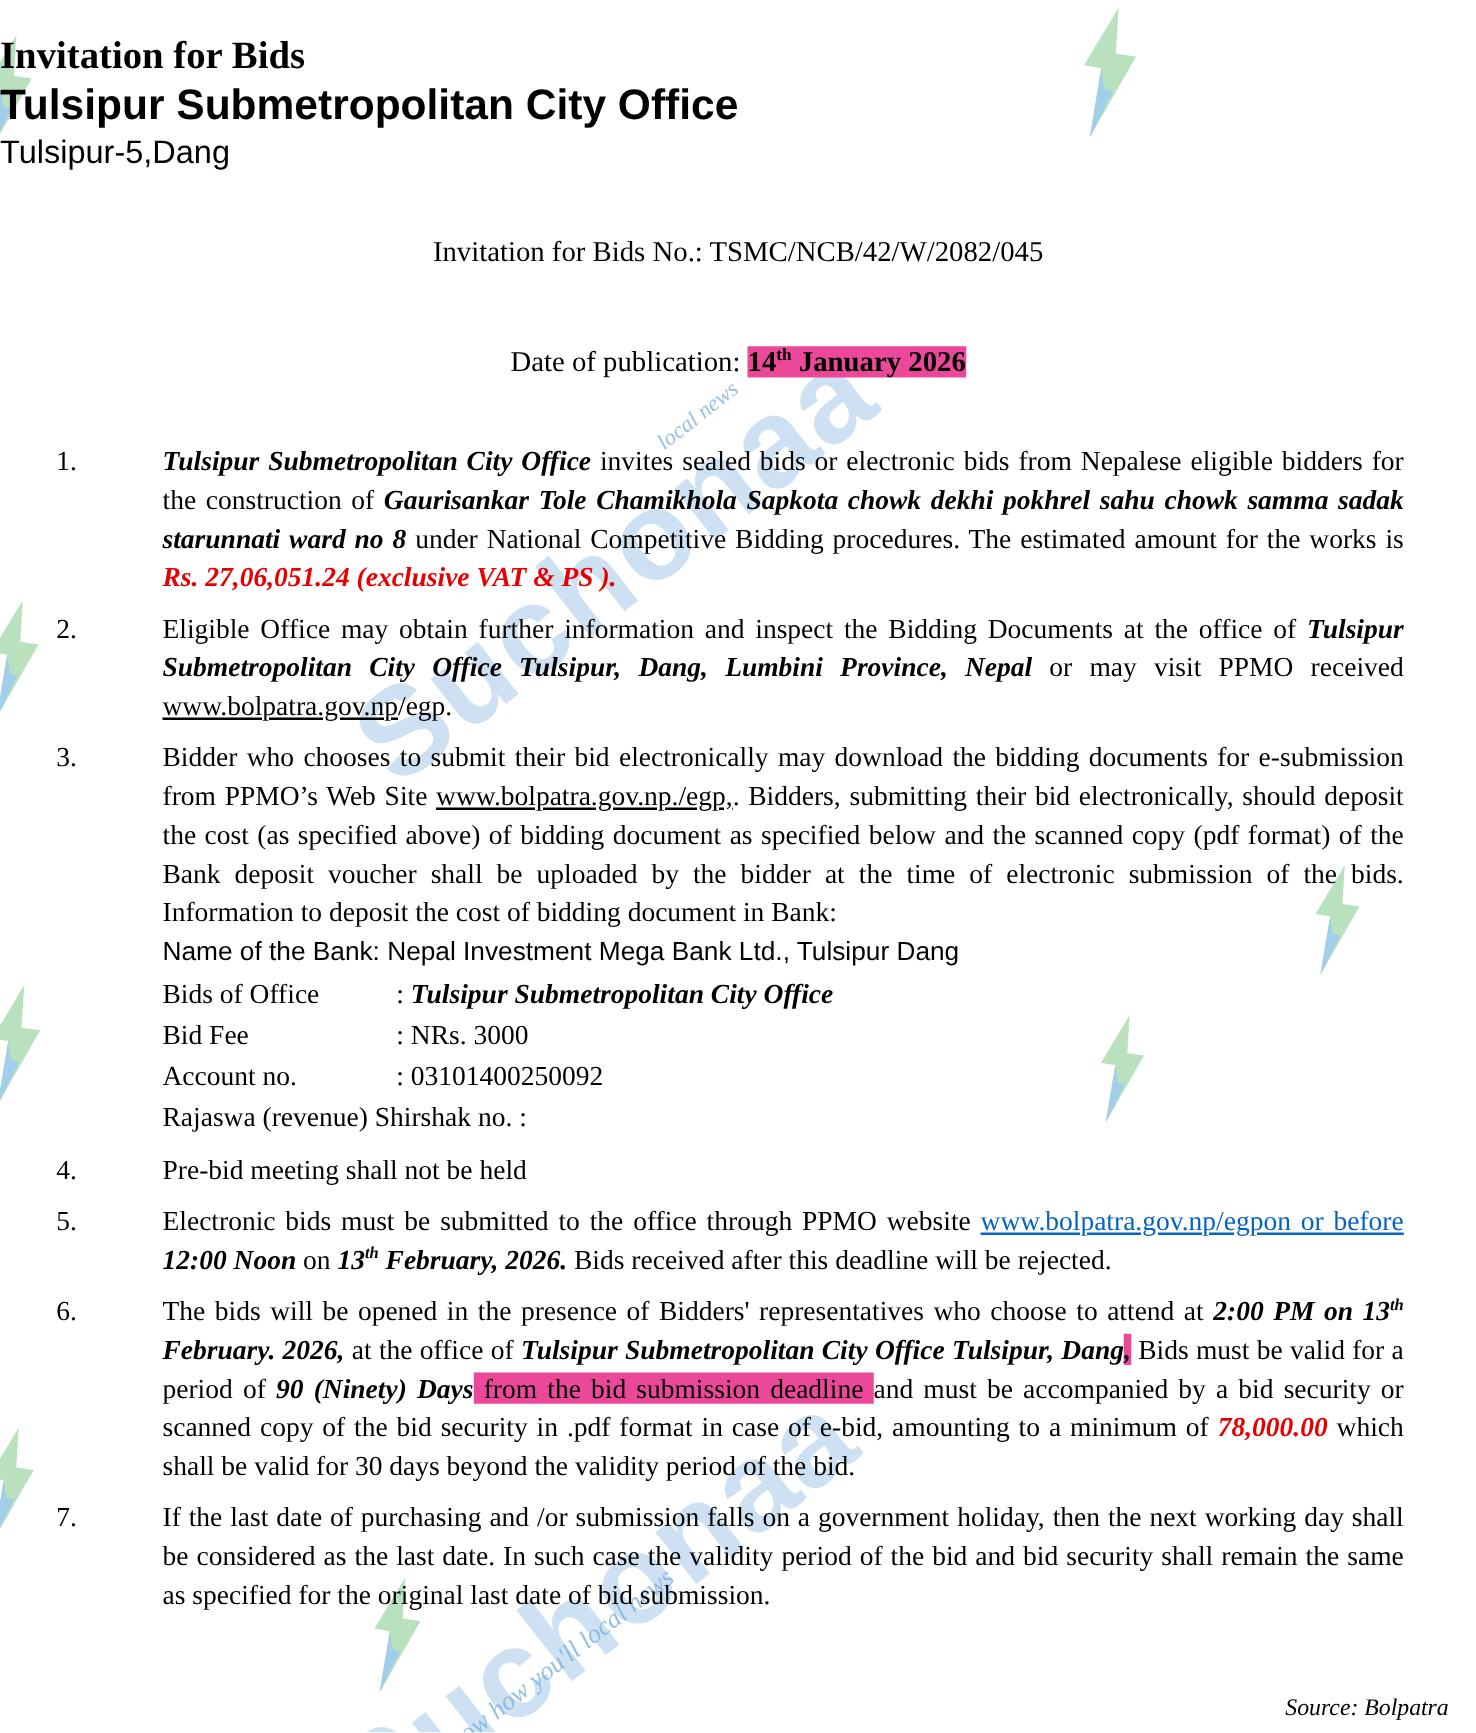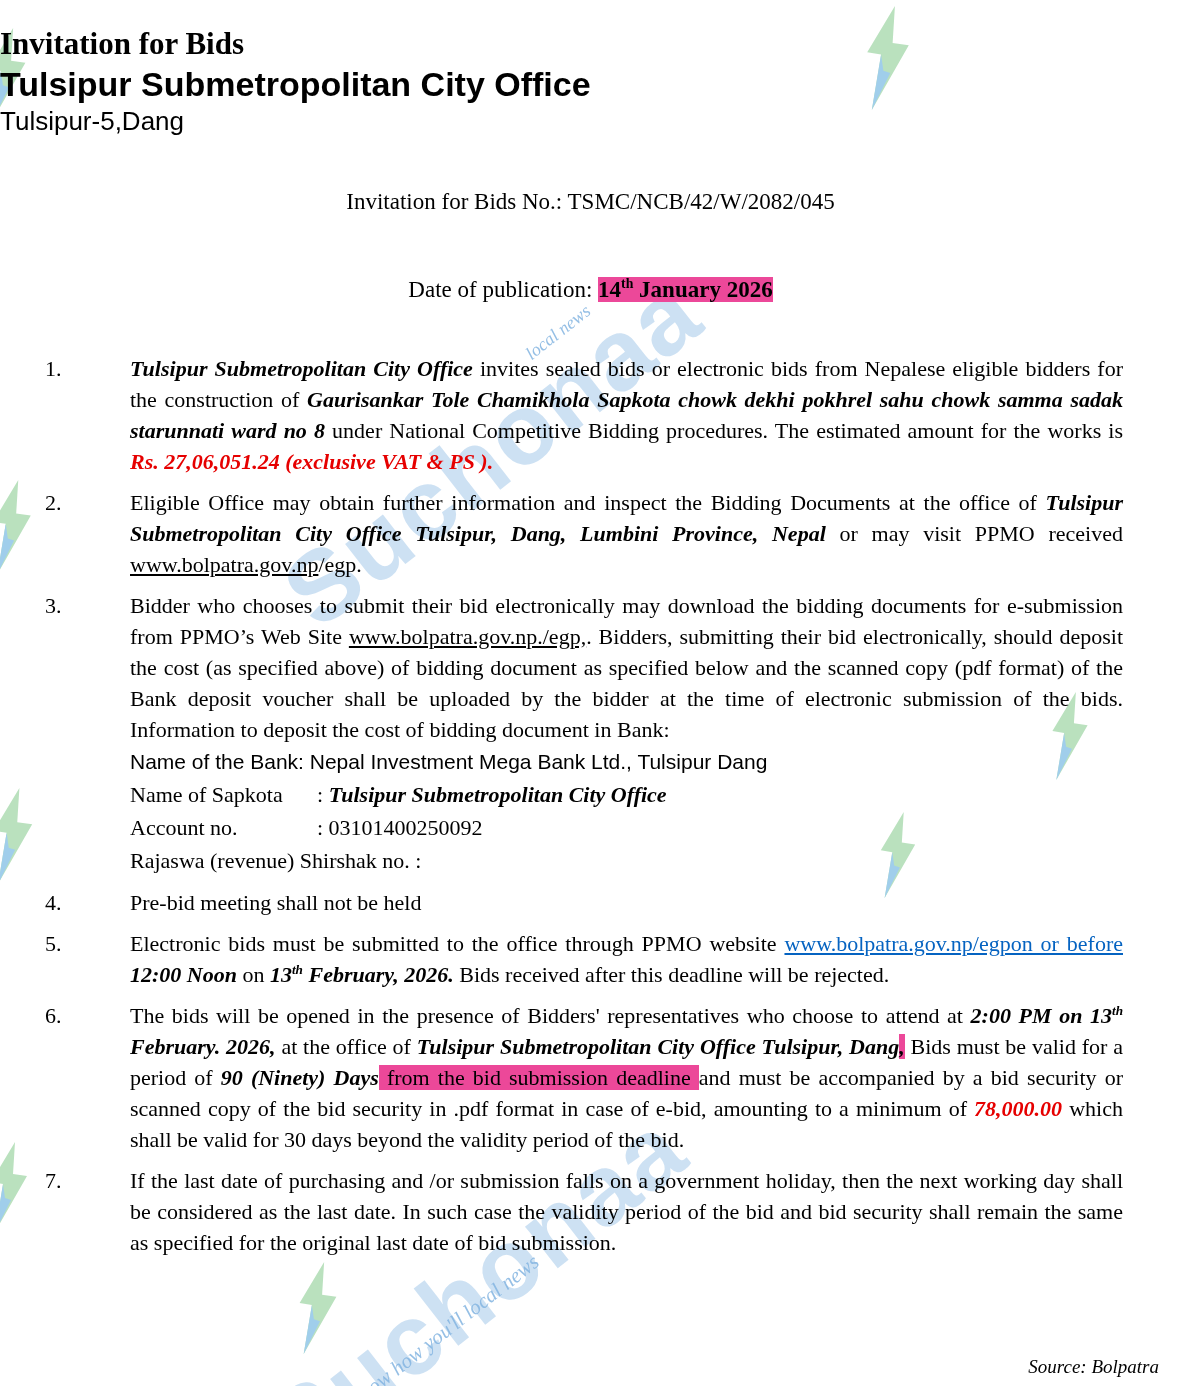--- a/index.html
+++ b/index.html
@@ -131,21 +131,22 @@
       <div class="item">
         <div class="item-no">2.</div>
         <div class="item-body ptext"><span>Eligible Office may obtain further information and inspect the Bidding Documents at the office of </span><span class="bi">Tulsipur Submetropolitan City Office Tulsipur, Dang, Lumbini Province, Nepal</span><span> or may visit PPMO received </span><span class="u">www.bolpatra.gov.np</span><span>/egp.</span></div>
       </div>
 
       <div class="item">
         <div class="item-no">3.</div>
         <div class="item-body">
           <div class="ptext"><span>Bidder who chooses to submit their bid electronically may download the bidding documents for e-submission from PPMO’s Web Site </span><span class="u">www.bolpatra.gov.np./egp,</span><span>. Bidders, submitting their bid electronically, should deposit the cost (as specified above) of bidding document as specified below and the scanned copy (pdf format) of the Bank deposit voucher shall be uploaded by the bidder at the time of electronic submission of the bids. Information to deposit the cost of bidding document in Bank:</span></div>
           <div class="bank-intro">Name of the Bank: Nepal Investment Mega Bank Ltd., Tulsipur Dang</div>
-          <div class="bank-row"><span class="bank-label">Name of Sapkota</span><span>: </span><span class="bi">Tulsipur Submetropolitan City Office</span></div>
+          <div class="bank-row"><span class="bank-label">Bids of Office</span><span>: </span><span class="bi">Tulsipur Submetropolitan City Office</span></div>
+          <div class="bank-row"><span class="bank-label">Bid Fee</span><span>: NRs. 3000</span></div>
           <div class="bank-row"><span class="bank-label">Account no.</span><span>: 03101400250092</span></div>
           <div class="bank-row"><span>Rajaswa (revenue) Shirshak no. :</span></div>
         </div>
       </div>
 
       <div class="item">
         <div class="item-no">4.</div>
         <div class="item-body"><span>Pre-bid meeting shall not be held</span></div>
       </div>
 

